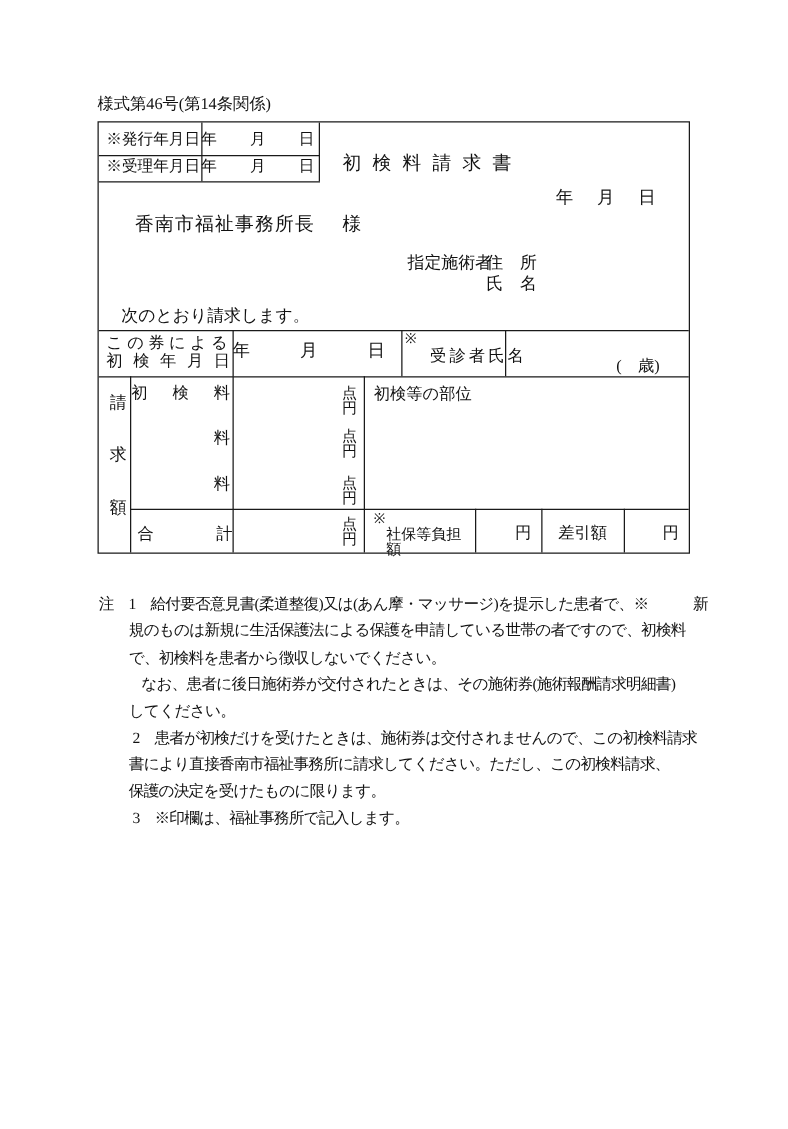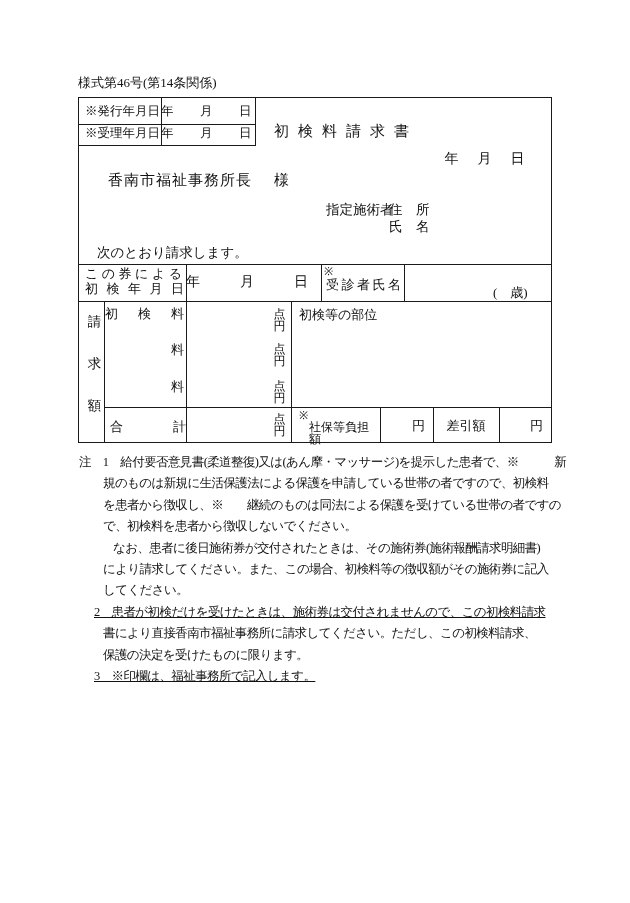--- a/index.html
+++ b/index.html
@@ -19,21 +19,21 @@
   .ls20{letter-spacing:20px;}  .ls50{letter-spacing:50px;}
   .fs11{font-size:11px;} .fs125{font-size:12.5px;}
   .fs13{font-size:13px;} .fs135{font-size:13.5px;} .fs14{font-size:14px;} .fs15{font-size:15px;}
   
   .stack{word-break:break-all;white-space:normal;text-align:center;}
   .unit{width:13px;font-size:12px;line-height:12px;}
   .amount-head{width:17px;font-size:13.5px;line-height:42px;}
   
   .notes{position:absolute;left:78px;top:452px;width:500px;}
   .nline{font-size:12.5px;letter-spacing:-0.6px;line-height:21.4px;white-space:nowrap;}
-  .i0{margin-left:1px;} .i1{margin-left:25px;} .i2{margin-left:35px;} .i3{margin-left:16px;text-decoration:underline;}
+  .i0{margin-left:1px;margin-top:21px;} .i1{margin-left:25px;} .i2{margin-left:35px;} .i3{margin-left:28px;}
 </style>
 </head>
 <body>
 
 <div class="page">
 
   <div class="abs txt fs13" style="left:78px;top:76px;">様式第46号(第14条関係)</div>
 
   <div class="box">
 
@@ -73,21 +73,21 @@
     <div class="abs txt fs135" style="left:310px;top:121px;">氏　名</div>
 
     <div class="abs txt fs135" style="left:18px;top:147px;text-align:right;">次のとおり請求します。</div>
 
     <div class="abs" style="left:6px;top:169px;">
       <div class="txt fs13 ls3">この券による</div>
       <div class="txt fs13 ls8">初検年月日</div>
     </div>
     <div class="abs txt fs14 ls13" style="left:107px;top:176px;width:135px;text-align:center;">年　月　日</div>
     <div class="abs txt fs11" style="left:245px;top:167px;">※</div>
-    <div class="abs txt fs13 ls2" style="left:247px;top:180px;text-align:right;">受診者氏名</div>
+    <div class="abs txt fs13 ls2" style="left:265px;top:180px;text-align:right;">受診者氏名</div>
     <div class="abs txt fs13" style="left:414px;top:188px;">(　歳)</div>
 
     <div class="abs stack amount-head" style="left:7px;top:203px;">請求額</div>
 
     <div class="abs txt fs13 ls20" style="left:26px;top:209px;font-family:Liberation Serif, serif;">初検料</div>
     <div class="abs txt fs13" style="left:92px;top:245px;">料</div>
     <div class="abs txt fs13" style="left:92px;top:282px;">料</div>
 
     <div class="abs stack unit" style="left:194px;top:210px;">点円</div>
     <div class="abs stack unit" style="left:194px;top:245px;">点円</div>
@@ -100,24 +100,22 @@
     <div class="abs txt fs11" style="left:220px;top:311px;">※</div>
     <div class="abs stack" style="left:230px;top:323px;width:64px;font-size:12px;line-height:12px;text-align:left;">社保等負担額</div>
     <div class="abs txt fs13" style="left:301px;top:321px;width:45px;text-align:right;">円</div>
     <div class="abs txt fs13" style="left:354px;top:321px;width:66px;text-align:center;">差引額</div>
     <div class="abs txt fs13" style="left:420px;top:321px;width:44px;text-align:right;">円</div>
   </div>
 
   <div class="notes">
     <div class="nline i0">注　1　給付要否意見書(柔道整復)又は(あん摩・マッサージ)を提示した患者で、※　　　新</div>
     <div class="nline i1">規のものは新規に生活保護法による保護を申請している世帯の者ですので、初検料</div>
-    <div class="nline i1">を患者から徴収し、※　　継続のものは同法による保護を受けている世帯の者ですの</div>
     <div class="nline i1">で、初検料を患者から徴収しないでください。</div>
     <div class="nline i2">なお、患者に後日施術券が交付されたときは、その施術券(施術報酬請求明細書)</div>
-    <div class="nline i1">により請求してください。また、この場合、初検料等の徴収額がその施術券に記入</div>
     <div class="nline i1">してください。</div>
     <div class="nline i3">2　患者が初検だけを受けたときは、施術券は交付されませんので、この初検料請求</div>
     <div class="nline i1">書により直接香南市福祉事務所に請求してください。ただし、この初検料請求、</div>
     <div class="nline i1">保護の決定を受けたものに限ります。</div>
     <div class="nline i3">3　※印欄は、福祉事務所で記入します。</div>
   </div>
 
 </div>
 
 </body></html>

